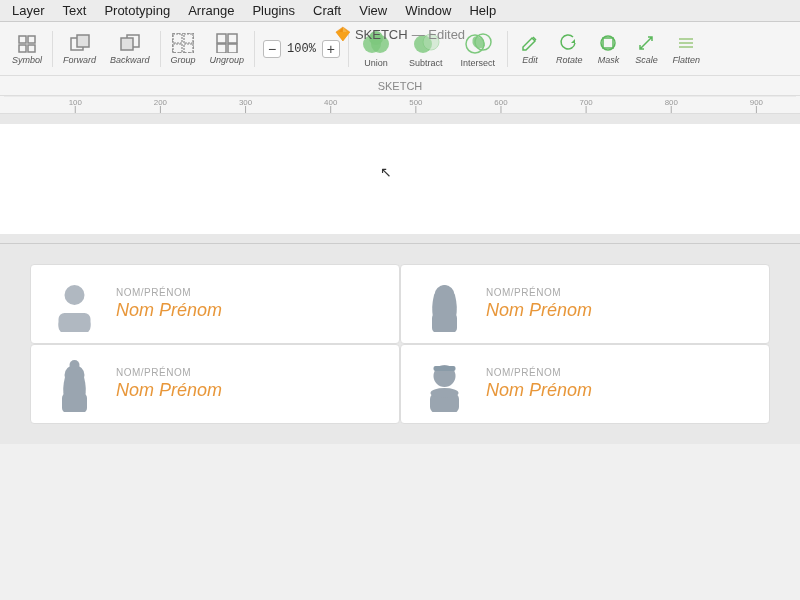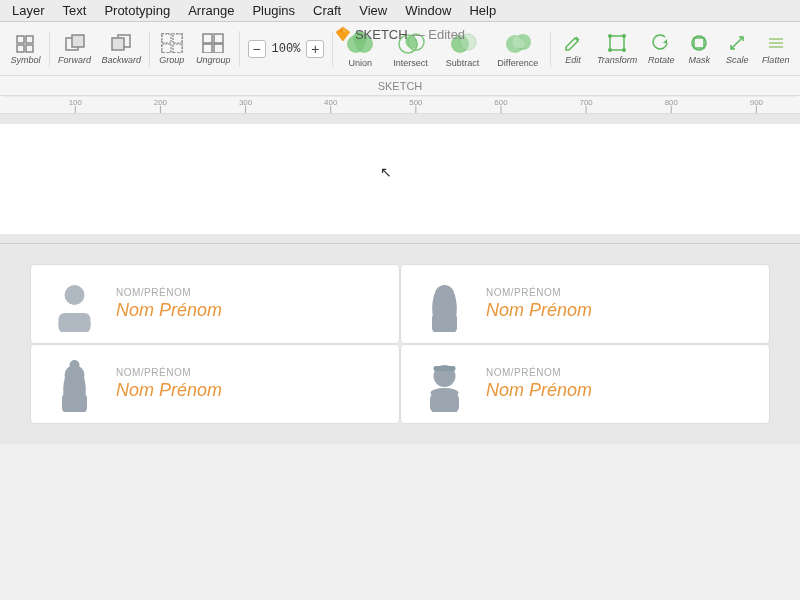--- a/index.html
+++ b/index.html
@@ -358,73 +358,51 @@
         <ellipse cx="19" cy="14" rx="9" ry="9" fill="#7dc87d" opacity="0.8"></ellipse>
         <ellipse cx="15" cy="8" rx="7" ry="7" fill="#7dc87d" opacity="0.9"></ellipse>
       </svg>
     </div>
     <div class="bool-label">Union</div>
   </div>
 
   <div class="bool-op">
     <div class="bool-icon-area">
       <svg width="30" height="26" viewBox="0 0 30 26">
+        <ellipse cx="12" cy="14" rx="9" ry="9" fill="#7dc87d" opacity="0.8"></ellipse>
+        <ellipse cx="20" cy="12" rx="8" ry="8" fill="#b8e0b8" opacity="0.5" stroke="#7dc87d" stroke-width="1"></ellipse>
+      </svg>
+    </div>
+    <div class="bool-label">Subtract</div>
+  </div>
+
+  <div class="bool-op">
+    <div class="bool-icon-area">
+      <svg width="30" height="26" viewBox="0 0 30 26">
         <ellipse cx="12" cy="14" rx="9" ry="9" fill="none" stroke="#7dc87d" stroke-width="1.5"></ellipse>
         <ellipse cx="20" cy="12" rx="8" ry="8" fill="none" stroke="#7dc87d" stroke-width="1.5"></ellipse>
         <path d="M16,7 Q22,10 22,16 Q18,20 12,17 Q8,13 10,8 Q12,5 16,7 Z" fill="#7dc87d" opacity="0.8"></path>
       </svg>
     </div>
     <div class="bool-label">Intersect</div>
   </div>
 
-  <div class="bool-op">
-    <div class="bool-icon-area">
-      <svg width="30" height="26" viewBox="0 0 30 26">
-        <ellipse cx="12" cy="14" rx="9" ry="9" fill="#7dc87d" opacity="0.8"></ellipse>
-        <ellipse cx="20" cy="12" rx="8" ry="8" fill="#b8e0b8" opacity="0.5" stroke="#7dc87d" stroke-width="1"></ellipse>
-      </svg>
-    </div>
-    <div class="bool-label">Subtract</div>
-  </div>
-
-  <div class="bool-op">
-    <div class="bool-icon-area">
-      <svg width="30" height="26" viewBox="0 0 30 26">
-        <ellipse cx="12" cy="14" rx="9" ry="9" fill="#7dc87d" opacity="0.7"></ellipse>
-        <ellipse cx="20" cy="12" rx="8" ry="8" fill="#7dc87d" opacity="0.7"></ellipse>
-        <path d="M16,7 Q22,10 22,16 Q18,20 12,17 Q8,13 10,8 Q12,5 16,7 Z" fill="#b8e0b8" opacity="0.9"></path>
-      </svg>
-    </div>
-    <div class="bool-label">Difference</div>
-  </div>
 
   <div class="separator"></div>
 
   <div class="tool-group">
     <div class="tool-icon">
       <svg width="20" height="20" viewBox="0 0 20 20">
         <path d="M3,14 L3,17 L6,17 L15,8 L12,5 Z" fill="none" stroke="#5cb85c" stroke-width="1.5"></path>
         <path d="M13,4 L16,7" stroke="#5cb85c" stroke-width="1.5"></path>
       </svg>
     </div>
     <div class="tool-label">Edit</div>
   </div>
 
-  <div class="tool-group">
-    <div class="tool-icon">
-      <svg width="20" height="20" viewBox="0 0 20 20">
-        <rect x="3" y="3" width="14" height="14" fill="none" stroke="#5cb85c" stroke-width="1.5"></rect>
-        <circle cx="3" cy="3" r="2" fill="#5cb85c"></circle>
-        <circle cx="17" cy="3" r="2" fill="#5cb85c"></circle>
-        <circle cx="3" cy="17" r="2" fill="#5cb85c"></circle>
-        <circle cx="17" cy="17" r="2" fill="#5cb85c"></circle>
-      </svg>
-    </div>
-    <div class="tool-label">Transform</div>
-  </div>
 
   <div class="tool-group">
     <div class="tool-icon">
       <svg width="20" height="20" viewBox="0 0 20 20">
         <path d="M14,4 A7,7 0 1,0 16,10" fill="none" stroke="#5cb85c" stroke-width="1.5"></path>
         <polygon points="16,6 16,10 12,10" fill="#5cb85c"></polygon>
       </svg>
     </div>
     <div class="tool-label">Rotate</div>
   </div>

